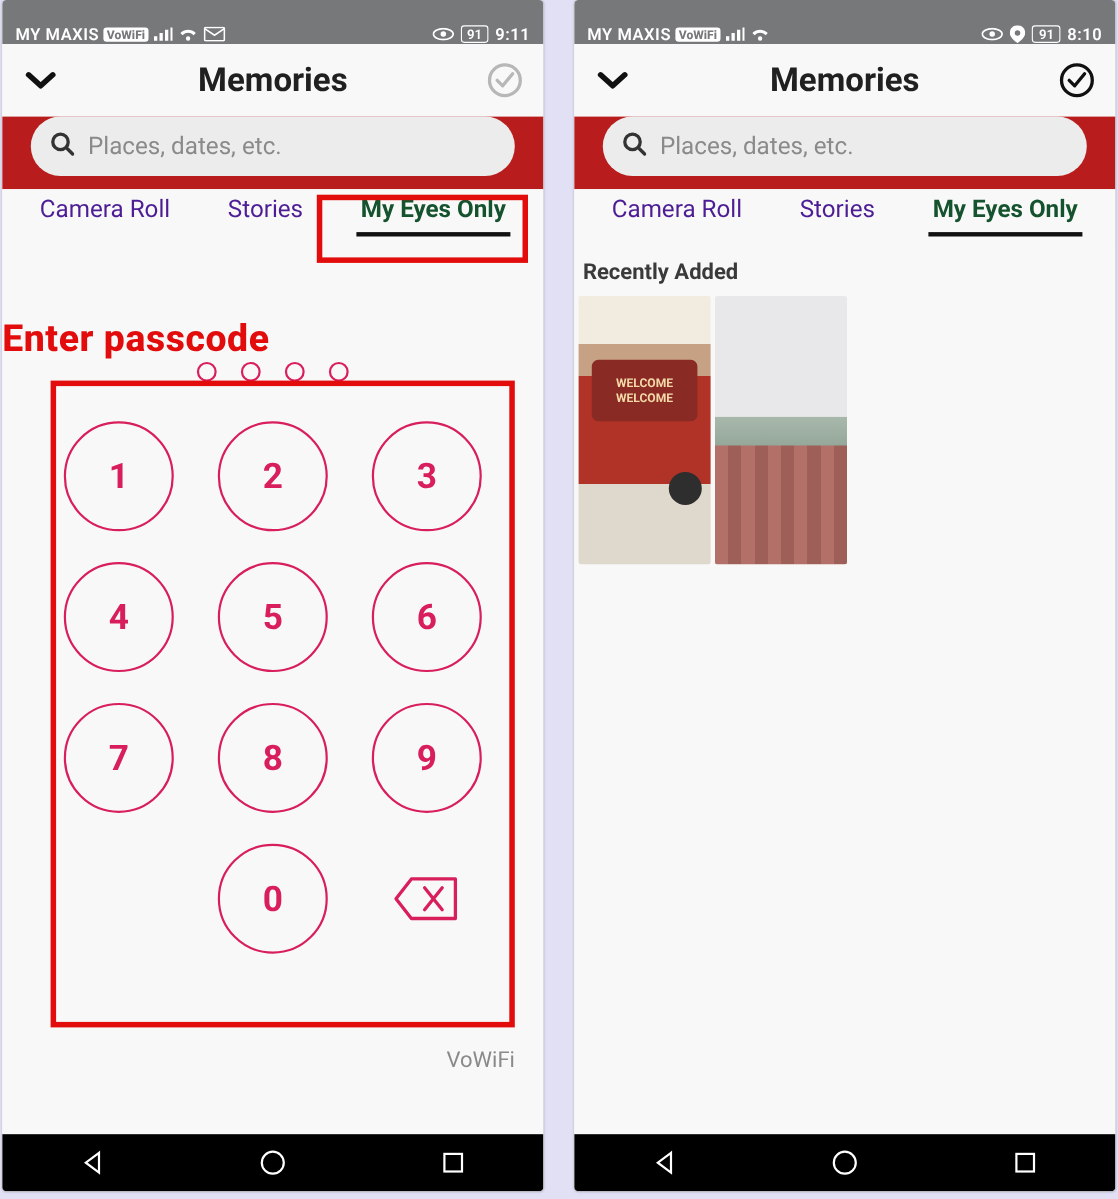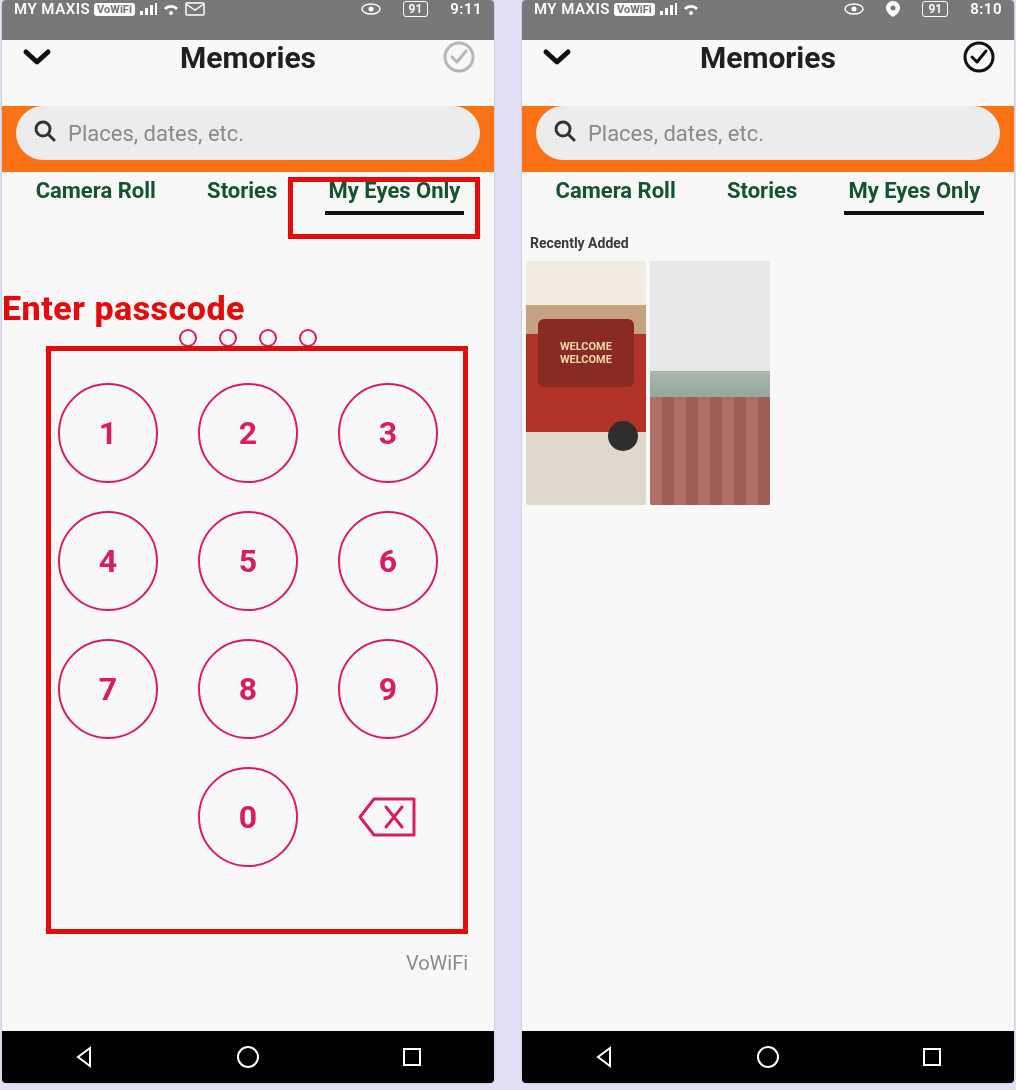--- a/index.html
+++ b/index.html
@@ -28,41 +28,41 @@
     width: 24px;
     background: #e2e0f5;
   }
 
   
   .statusbar {
     height: 40px;
     background: #767879;
     color: #fff;
     display: flex;
-    align-items: flex-start;
+    align-items: flex-end;
     justify-content: space-between;
     padding: 0 12px;
     font-size: 15px;
     font-weight: 600;
   }
   .sb-left { display:flex; align-items:center; gap:4px;}
-  .sb-right { display:flex; align-items:center; gap:22px;}
+  .sb-right { display:flex; align-items:center; gap:6px;}
   .sb-text { font-size: 15px; letter-spacing: .5px;}
   .battery {
     display:inline-flex; align-items:center; gap:2px;
     border:1.5px solid #fff; border-radius:3px; padding:0 5px; font-size:12px;
   }
   .sb-icon svg { display:block; }
 
   
   .header {
     height: 66px;
     background: #f8f8f8;
     display: flex;
-    align-items: flex-start;
+    align-items: center;
     justify-content: space-between;
     padding: 0 18px;
   }
   .chev-down {
     width: 34px; height: 34px;
     display:flex; align-items:center; justify-content:center;
     cursor: pointer;
   }
   .header-title {
     font-size: 30px;
@@ -73,22 +73,22 @@
     width: 34px; height: 34px;
     cursor: pointer;
   }
   .sel-circle svg circle { stroke: #b7b7b7; }
   .sel-circle.dark svg circle { stroke: #111; }
   .sel-circle svg path { stroke: #b7b7b7; }
   .sel-circle.dark svg path { stroke: #111; }
 
   
   .searchwrap {
-    padding: 0 14px 12px;
-    background: #f97316;
+    padding: 0 26px 12px;
+    background: #b91c1c;
   }
   .searchbar {
     height: 54px;
     background: #ececec;
     border-radius: 28px;
     display:flex;
     align-items:center;
     gap: 12px;
     padding: 0 18px;
   }
@@ -100,22 +100,22 @@
   
   .tabs {
     display:flex;
     align-items:center;
     justify-content:space-around;
     background:#f8f8f8;
     padding: 0 8px 10px;
   }
   .tab {
     font-size: 22px;
-    color: #14532d;
-    font-weight: 700;
+    color: #4c1d95;
+    font-weight: 400;
     padding: 6px 8px 8px;
     cursor:pointer;
     position:relative;
   }
   .tab.active {
     color: #14532d;
     font-weight: 700;
   }
   .tab.active::after {
     content:"";
@@ -183,38 +183,38 @@
   .options-link {
     position:absolute;
     right: 26px; bottom: 56px;
     color: #8a8a8a;
     font-size: 20px;
     cursor:pointer;
   }
 
   
   .section-title {
-    font-size: 14px;
+    font-size: 20px;
     font-weight: 700;
     color:#3a3a3a;
     padding: 14px 8px 10px;
   }
   .thumb-row { display:flex; padding: 0 4px; gap: 4px; }
   .thumb {
     width: 120px; height: 244px;
     border-radius: 2px;
     overflow:hidden;
     cursor:pointer;
     position:relative;
   }
   .thumb1 {
     background: linear-gradient(#f2ece0 0 18%, #c7a184 18% 30%, #b13327 30% 70%, #dfd8cd 70% 100%);
   }
   .thumb1 .sign {
-    position:absolute; left:12px; top:58px; width:96px; height:68px;
+    position:absolute; left:12px; top:58px; width:96px; height:56px;
     background:#8a2a24; border-radius:6px;
     color:#f3d9a8; font-size:11px; font-weight:700;
     display:flex; flex-direction:column; align-items:center; justify-content:center;
   }
   .thumb1 .avatar {
     position:absolute; right:8px; bottom:54px;
     width:30px; height:30px; border-radius:50%; background:#2e2e2e;
   }
   .thumb2 {
     background: linear-gradient(#e8e8ea 0 45%, #b7c6bf 45% 58%, #c78b82 58% 100%);

